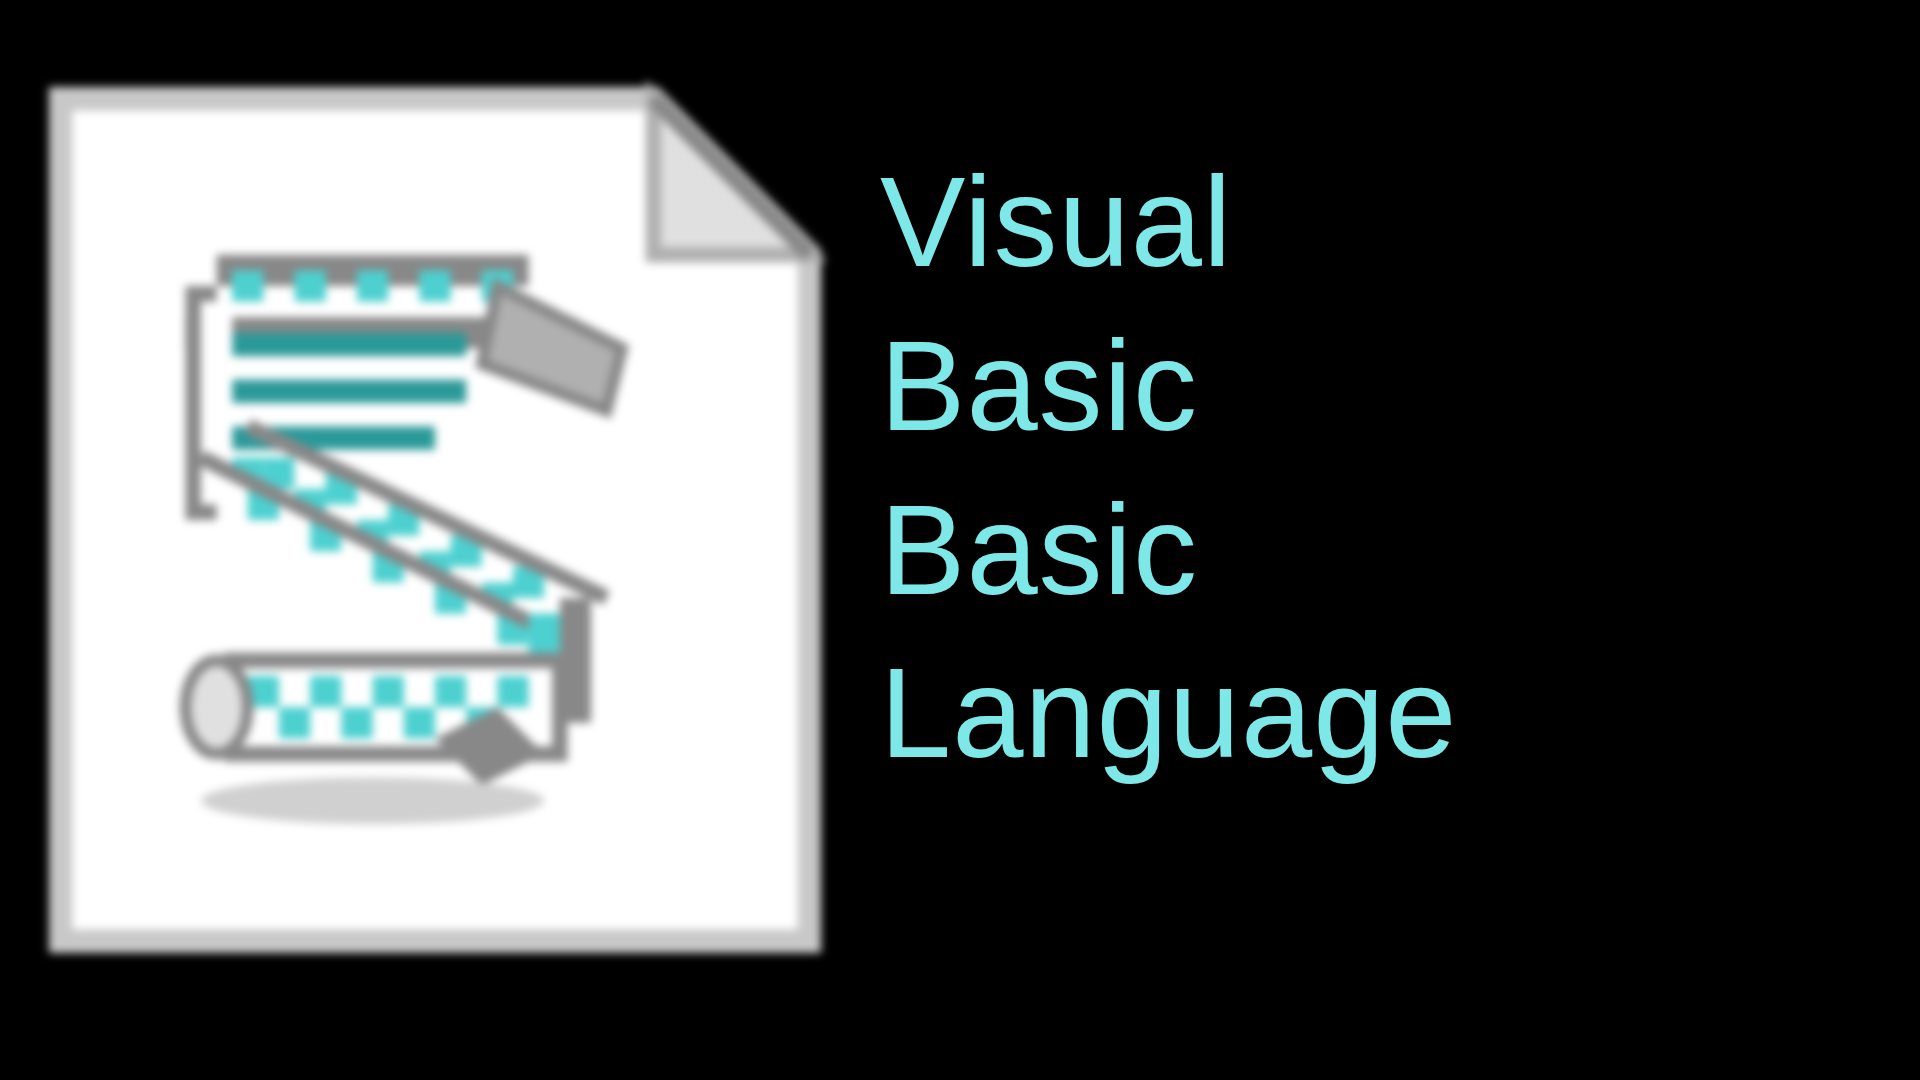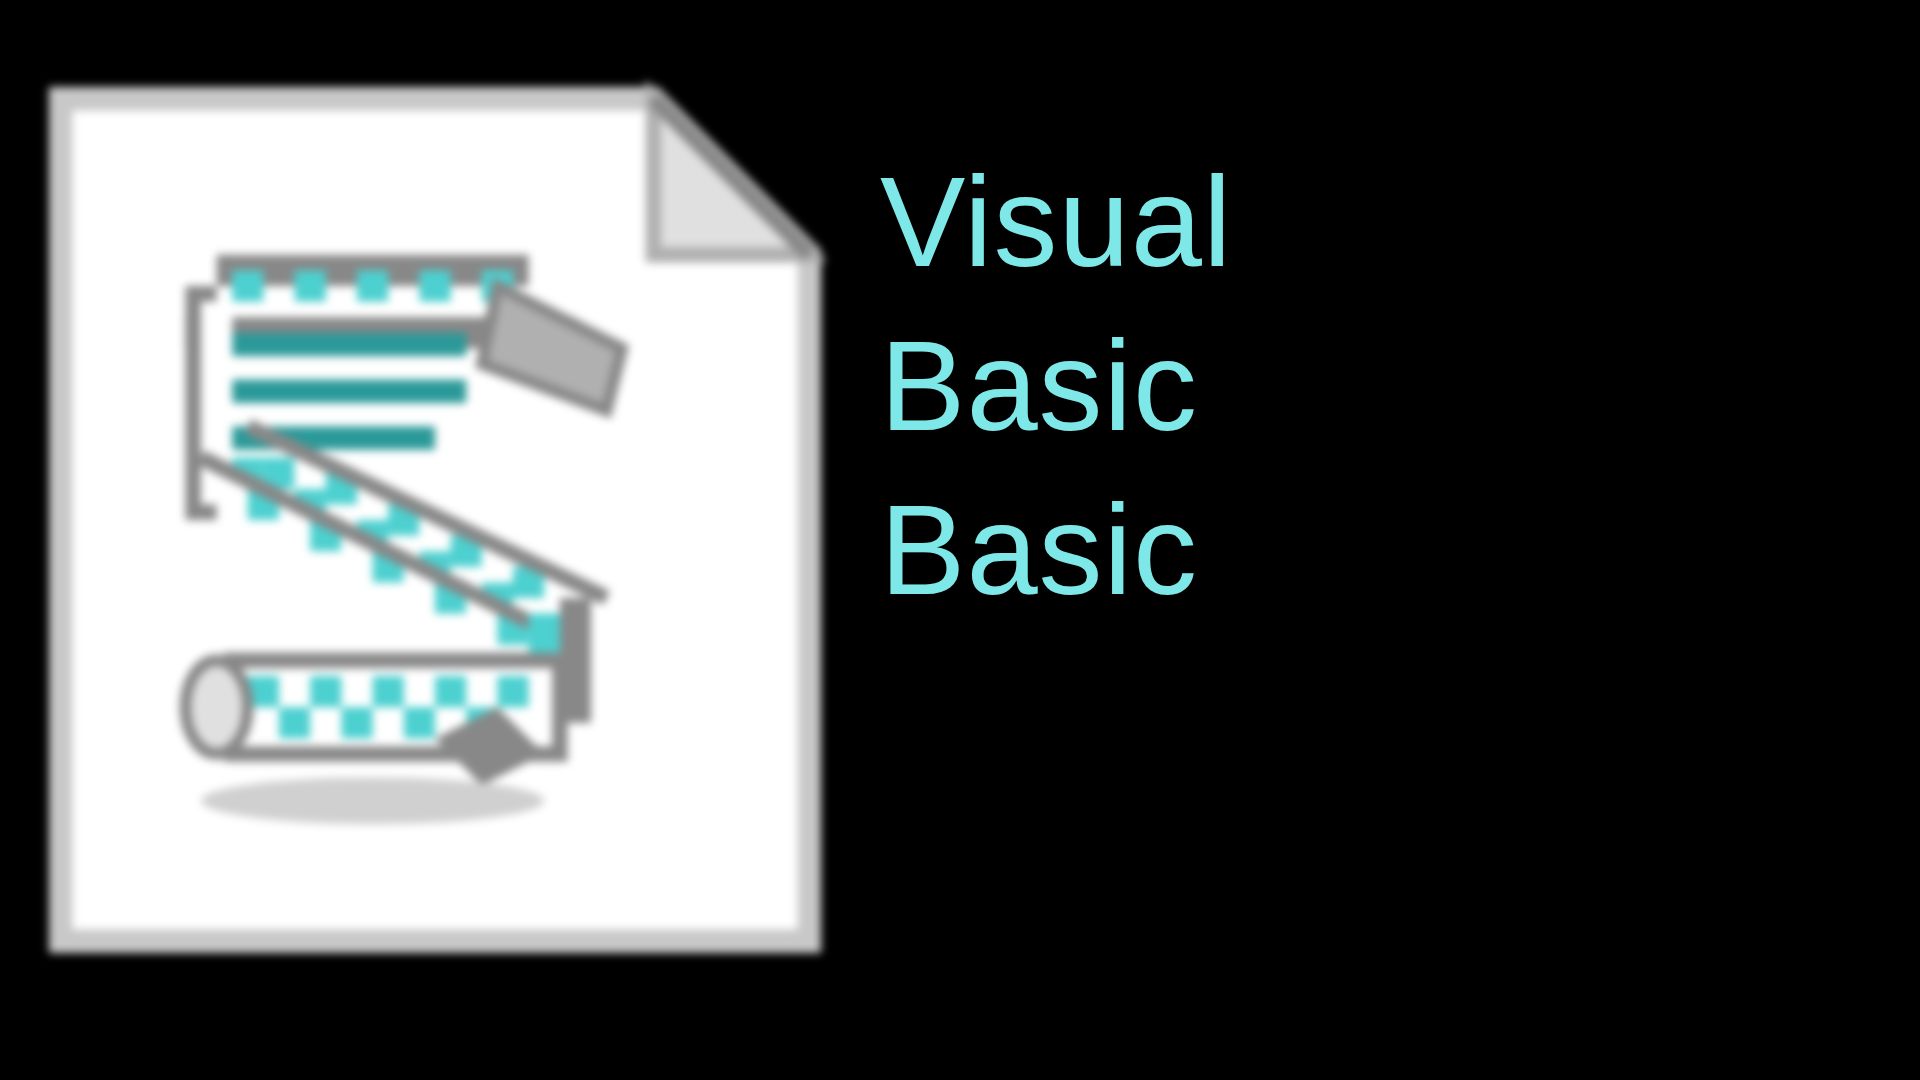--- a/index.html
+++ b/index.html
@@ -133,13 +133,14 @@
 
       <ellipse cx="42" cy="92" rx="22" ry="3" fill="#D0D0D0"></ellipse>
     </g>
   </svg>
 </div>
 
 <div class="text-container">
   <div class="text-line">Visual</div>
   <div class="text-line">Basic</div>
   <div class="text-line">Basic</div>
+  <div class="text-line">Language</div>
 </div>
 
 </body></html>

